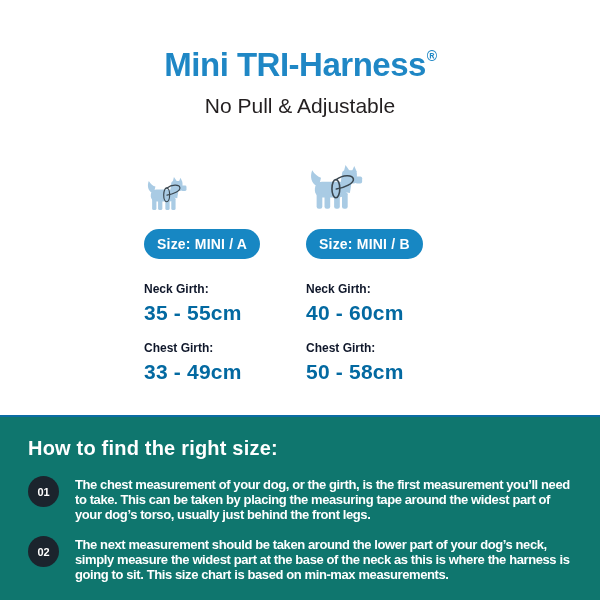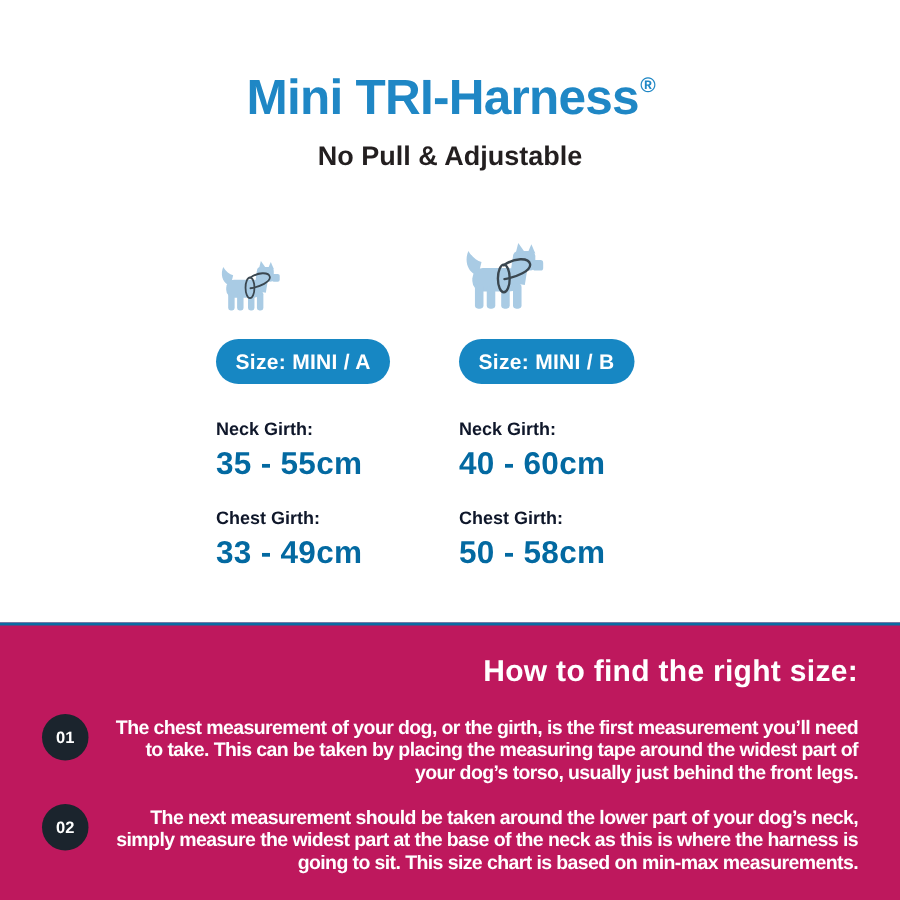--- a/index.html
+++ b/index.html
@@ -8,37 +8,37 @@
     position:relative;overflow:hidden;
     font-family:"Liberation Sans", sans-serif;
   }
   
   .top{text-align:center;margin-top:12px;}
   .title{
     margin:46px 0 0;font-size:33px;font-weight:bold;color:#1f87c5;
     letter-spacing:-0.5px;line-height:1.15;
   }
   .title sup{font-size:14px;position:relative;top:-3px;left:1px;}
-  .subtitle{margin-top:10px;font-size:18px;font-weight:bold;color:#231f20;}
+  .subtitle{margin-top:10px;font-size:21px;font-weight:normal;color:#231f20;}
   .cols{display:flex;justify-content:center;gap:12px;margin-top:42px;}
   .col{width:150px;display:flex;flex-direction:column;align-items:flex-start;}
   .icon-wrap{height:54px;display:flex;align-items:flex-end;justify-content:center;margin-bottom:15px;}
   .pill{
     background:#1787c3;color:#fff;font-size:14px;font-weight:bold;
     padding:7px 13px;border-radius:17px;white-space:nowrap;border:none;
     letter-spacing:0.2px;
   }
   .m-label{margin-top:23px;font-size:12px;font-weight:bold;color:#0f172a;}
   .m-label.second{margin-top:16px;}
   .m-value{margin-top:5px;font-size:21px;font-weight:bold;color:#0369a1;letter-spacing:0.2px;}
   
   .guide{
     position:absolute;left:0;right:0;top:415px;bottom:0;
-    background:#be185d;border-top:2px solid #0b6ca3;
-    padding:20px 28px 0;box-sizing:border-box;color:#ffffff;text-align:right;
+    background:#0f766e;border-top:2px solid #0b6ca3;
+    padding:20px 28px 0;box-sizing:border-box;color:#ffffff;
   }
   .guide-heading{margin:0 0 15px;font-size:20px;font-weight:bold;letter-spacing:0.2px;}
   .step{display:flex;gap:16px;margin-bottom:13px;align-items:flex-start;}
   .step-num{
     width:31px;height:31px;border-radius:50%;background:#1b242d;color:#fff;
     font-size:11px;font-weight:bold;display:flex;align-items:center;justify-content:center;
     flex-shrink:0;margin-top:1px;
   }
   .step-text{
     font-size:13px;line-height:15px;letter-spacing:-0.4px;

